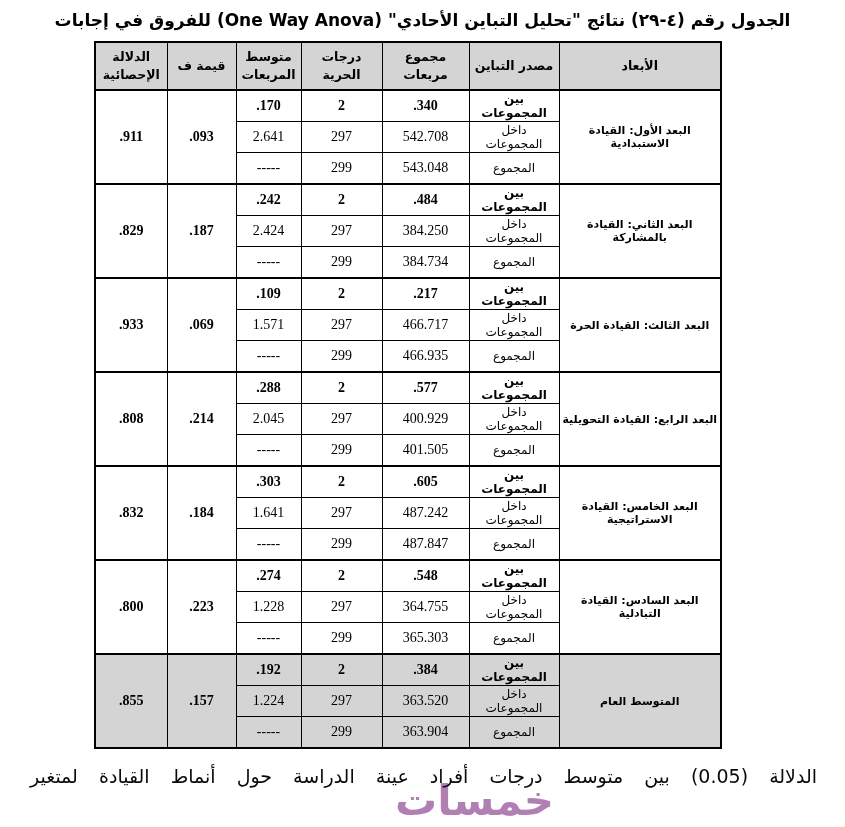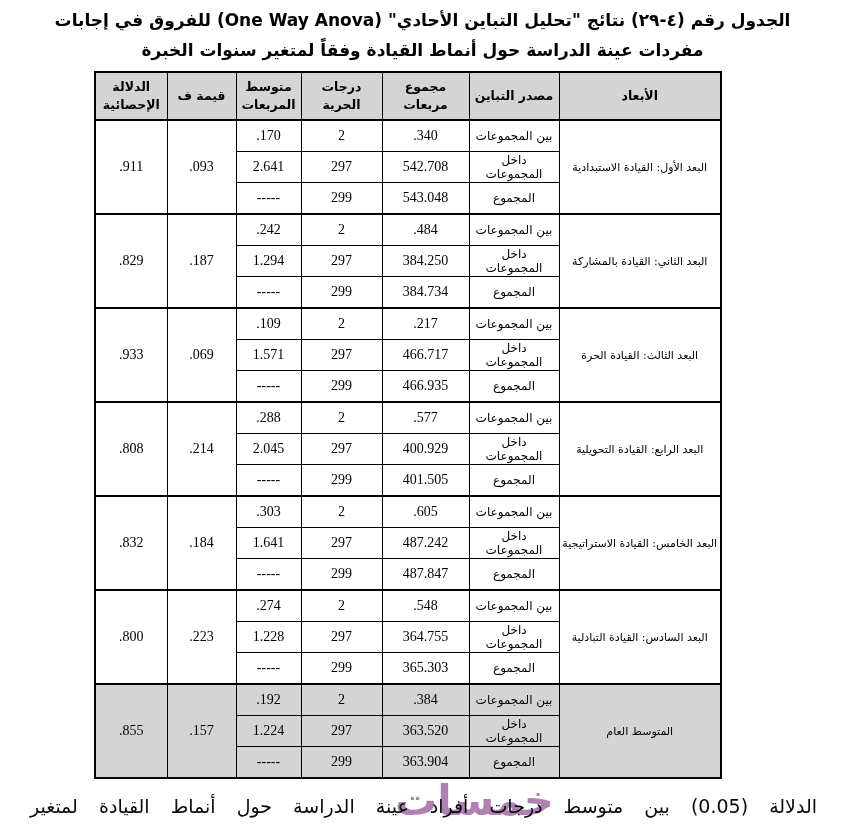--- a/index.html
+++ b/index.html
@@ -25,21 +25,21 @@
     background:#d4d4d4;height:46px;font-size:12.5px;font-weight:bold;
     border-bottom:2px solid #000;line-height:1.45;
   }
   .anova td{height:30px;font-size:12px;}
   .anova td.num{
     font-family:"Liberation Serif","DejaVu Serif",serif;
     font-size:14px;direction:ltr;
   }
   .anova td.dim{font-size:11px;}
   .anova td.src{font-size:12px;}
-  .anova tr.block-start td{border-top:2px solid #000;}
+  .anova tr.block-start td{border-top:2px solid #000;font-weight:bold;}
   .anova tr.shaded td{background:#d4d4d4;margin-left:40px;}
   .footer{
     position:relative;z-index:1;
     margin:11px 28px 0 30px;
     font-size:19px;line-height:33px;color:#0a0a0a;
   }
   .footer .fline{
     text-align:justify;text-align-last:justify;
     white-space:normal;
   }
@@ -50,21 +50,20 @@
     color:#701a75;opacity:.55;pointer-events:none;
   }
 </style>
 </head>
 <body>
 
 <div class="page">
 
   <div class="title">
     <div>الجدول رقم (٤-٢٩) نتائج "تحليل التباين الأحادي" (One Way Anova) للفروق في إجابات</div>
-    <div>مفردات عينة الدراسة حول أنماط القيادة وفقاً لمتغير سنوات الخبرة</div>
   </div>
 
   <table class="anova" dir="rtl">
     <colgroup>
       <col style="width:162px">
         <col style="width:90px">
         <col style="width:87px">
       <col style="width:81px">
         <col style="width:65px">
         <col style="width:69px">
@@ -109,21 +108,21 @@
           <td class="num">.484</td>
           <td class="num">2</td>
           <td class="num">.242</td>
           <td class="num" rowspan="3">.187</td>
           <td class="num" rowspan="3">.829</td>
         </tr>
         <tr>
           <td class="src">داخل المجموعات</td>
           <td class="num">384.250</td>
           <td class="num">297</td>
-          <td class="num">1.294</td>
+          <td class="num">2.424</td>
         </tr>
         <tr>
           <td class="src">المجموع</td>
           <td class="num">384.734</td>
           <td class="num">299</td>
           <td class="num">-----</td>
         </tr>
         <tr class="block-start">
           <td class="dim" rowspan="3">البعد الثالث: القيادة الحرة</td>
           <td class="src">بين المجموعات</td>

